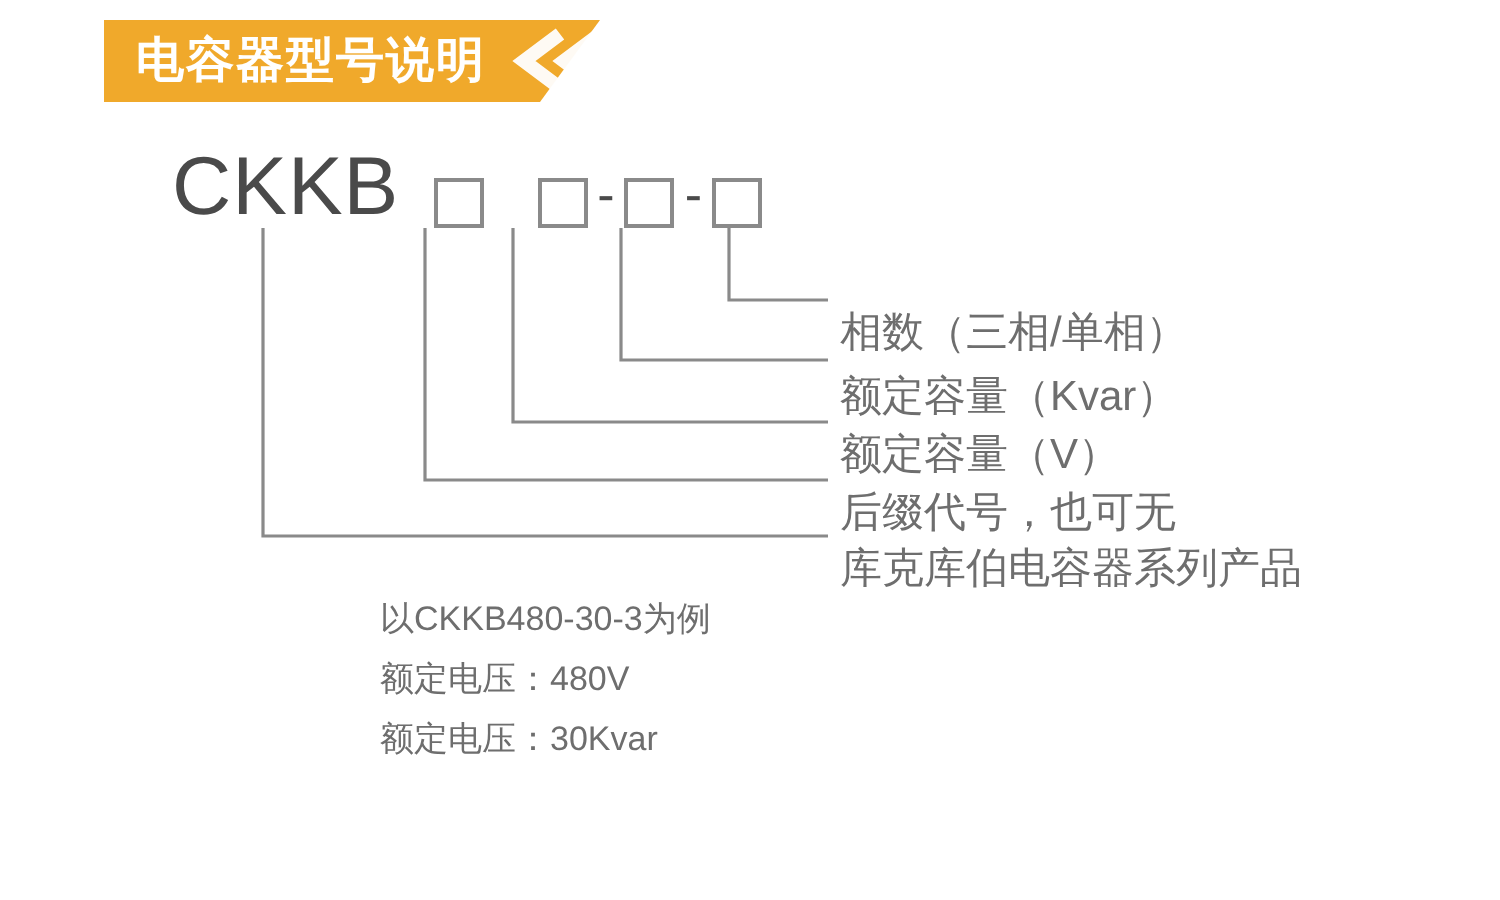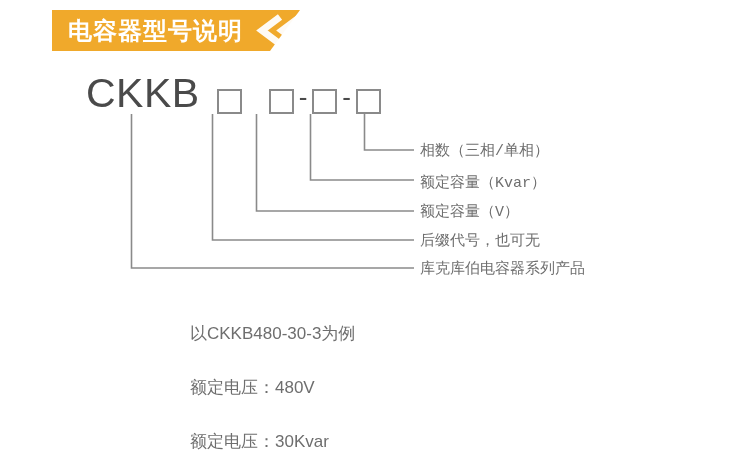--- a/index.html
+++ b/index.html
@@ -83,42 +83,42 @@
     top: 0;
     width: 750px;
     height: 450px;
     pointer-events: none;
   }
 
   
   .label {
     position: absolute;
     left: 420px;
-    font-size: 15px;
+    font-size: 21px;
     color: #6e6e6e;
     white-space: nowrap;
     transform: translateY(-50%);
-    font-family: Liberation Mono, monospace;
+    font-family: Liberation Sans, sans-serif;
+    margin-top: 16px;
   }
 
   
   .example {
     position: absolute;
     left: 190px;
     top: 295px;
     display: flex;
     flex-direction: column;
   }
   .example-line {
     font-size: 17px;
     color: #6e6e6e;
     line-height: 30px;
     white-space: nowrap;
     font-family: "Liberation Sans", "DejaVu Sans", sans-serif;
-    margin-top: 24px;
   }
 </style>
 </head>
 <body>
 
 <div class="banner-wrap">
   <svg class="banner-bg" viewBox="0 0 268 41" preserveAspectRatio="none">
     <polygon points="0,0 248,0 218,41 0,41" fill="#F0A92B"></polygon>
   </svg>
   <svg class="banner-bg" viewBox="0 0 268 41" style="left:0;top:0;">

